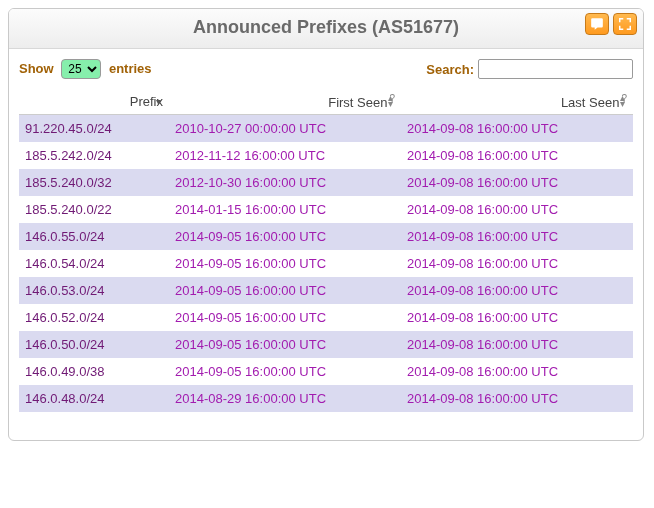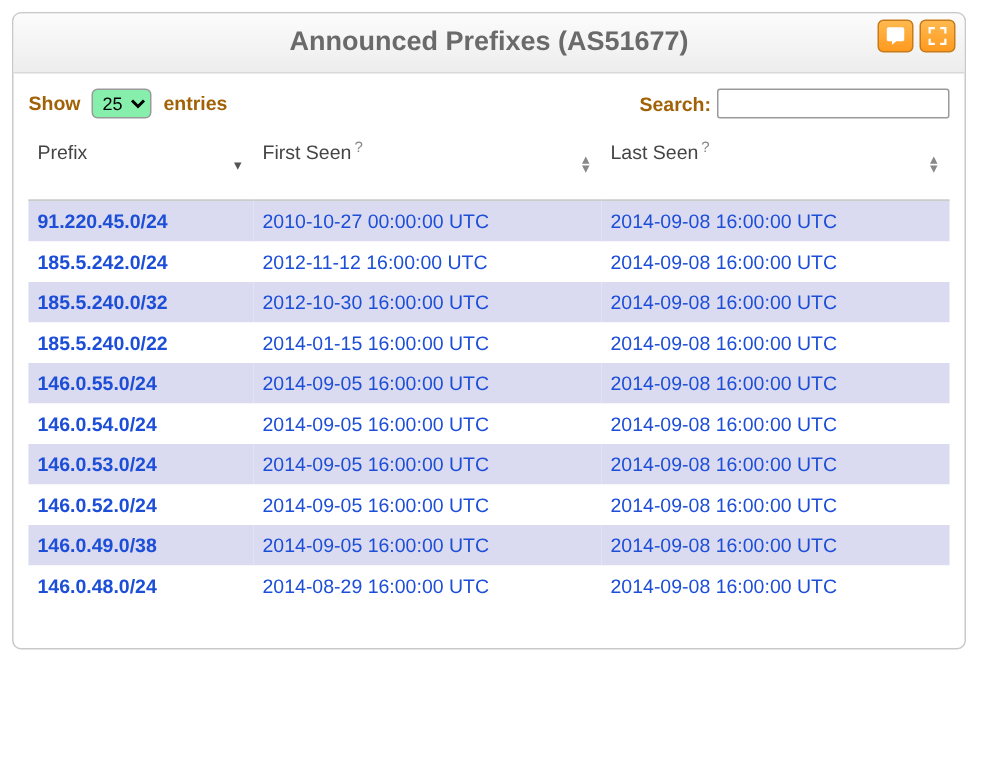--- a/index.html
+++ b/index.html
@@ -80,25 +80,25 @@
     border-radius: 2px;
     padding: 2px 4px;
     font-size: 12px;
   }
   table.data {
     width: 100%;
     border-collapse: collapse;
     table-layout: fixed;
   }
   table.data thead th {
-    text-align: left;
+    text-align: right;
     font-weight: normal;
     color: #444;
     font-size: 13px;
-    padding: 6px 6px 24px 6px;
+    padding: 6px 6px 4px 6px;
     border-bottom: 1px solid #ccc;
     position: relative;
     cursor: pointer;
   }
   .col-prefix { width: 150px; }
   .col-first { width: 232px; }
   .sort-ind {
     position: absolute;
     right: 8px;
     top: 50%;
@@ -111,25 +111,25 @@
   .sort-ind.desc::after  { content: "\25BE"; color:#555; }
   .help-q {
     font-size: 10px;
     vertical-align: super;
     color: #888;
     margin-left: 2px;
   }
   table.data tbody td {
     padding: 6px 6px;
     font-size: 13px;
-    color: #1d4ed8;
+    color: #a21caf;
   }
   table.data tbody tr:nth-child(odd)  { background: #dadaf0; }
   table.data tbody tr:nth-child(even) { background: #ffffff; }
-  table.data tbody td.prefix-cell { font-weight: bold; color: #1d4ed8; }
+  table.data tbody td.prefix-cell { font-weight: normal; color: #701a75; }
   .panel-footer {
     padding: 10px 10px 12px 10px;
     display: flex;
     justify-content: space-between;
     align-items: center;
     font-size: 13px;
     color: #333;
   }
 </style>
 </head>
@@ -221,20 +221,25 @@
             <td class="prefix-cell">146.0.53.0/24</td>
             <td>2014-09-05 16:00:00 UTC</td>
             <td>2014-09-08 16:00:00 UTC</td>
           </tr>
           <tr>
             <td class="prefix-cell">146.0.52.0/24</td>
             <td>2014-09-05 16:00:00 UTC</td>
             <td>2014-09-08 16:00:00 UTC</td>
           </tr>
           <tr>
+            <td class="prefix-cell">146.0.50.0/24</td>
+            <td>2014-09-05 16:00:00 UTC</td>
+            <td>2014-09-08 16:00:00 UTC</td>
+          </tr>
+          <tr>
             <td class="prefix-cell">146.0.49.0/38</td>
             <td>2014-09-05 16:00:00 UTC</td>
             <td>2014-09-08 16:00:00 UTC</td>
           </tr>
           <tr>
             <td class="prefix-cell">146.0.48.0/24</td>
             <td>2014-08-29 16:00:00 UTC</td>
             <td>2014-09-08 16:00:00 UTC</td>
           </tr>
         </tbody>

